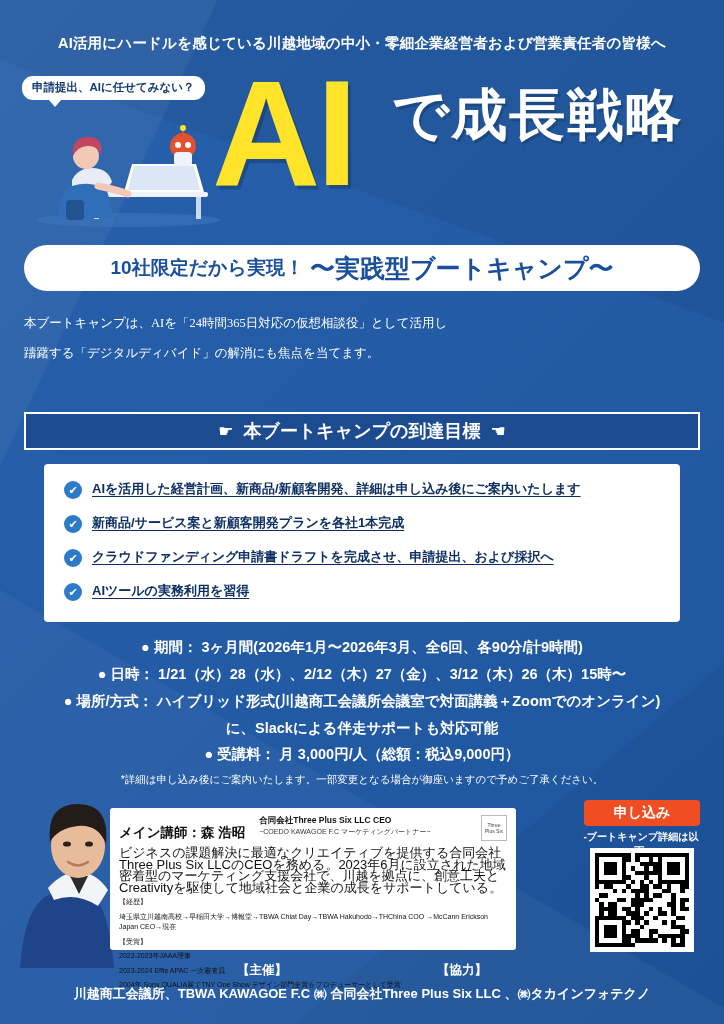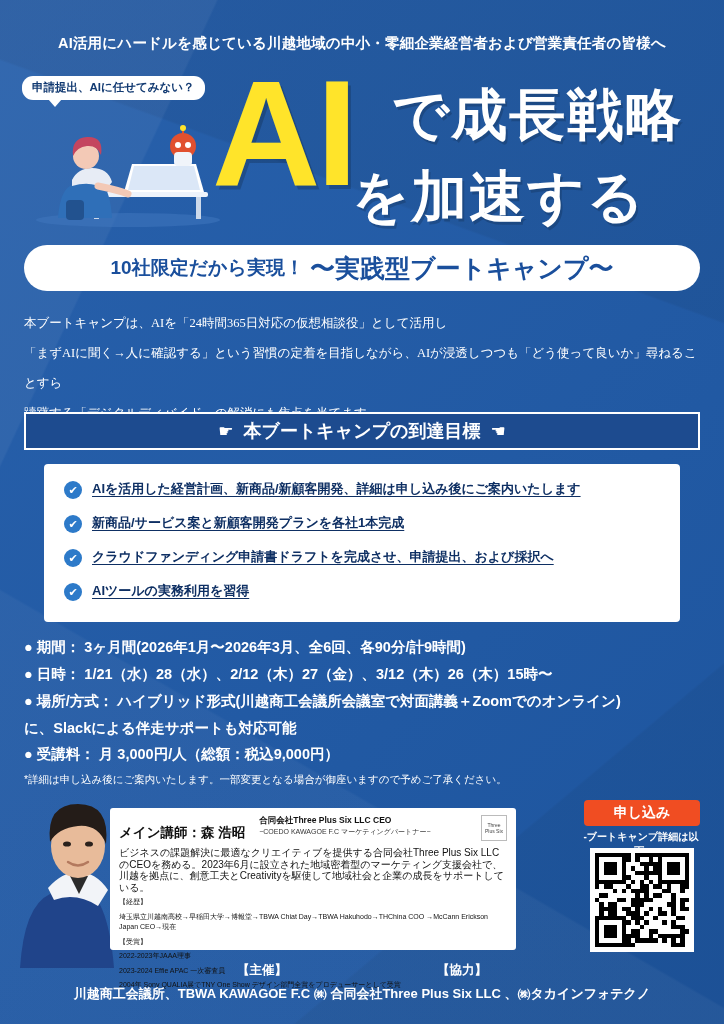--- a/index.html
+++ b/index.html
@@ -109,42 +109,42 @@
     background:#2d7ac9; color:#fff; font-size:11px;
     display:flex; align-items:center; justify-content:center; margin-top:1px;
   }
   .goal .gt {
     color:#0e2f63; font-size:13px; font-weight:bold;
     text-decoration:underline; text-underline-offset:3px;
     line-height:18px;
   }
 
   
-  .details { position:absolute; left:24px; top:634px; width:676px; color:#ffffff; text-align:left; }
+  .details { position:absolute; left:24px; top:634px; width:676px; color:#ffffff; text-align:center; }
   .details .row { font-size:14.5px; font-weight:bold; line-height:27px; }
   .details .sub { font-size:14.5px; font-weight:bold; line-height:26px; }
   .note { font-size:10.5px; font-weight:normal; line-height:22px; }
 
   
   .portrait {
     position:absolute; left:18px; top:760px; width:118px; height:208px;
     overflow:hidden;
   }
   .card {
     position:absolute; left:110px; top:808px; width:406px; height:142px;
     background:#ffffff; border-radius:3px; padding:7px 9px;
   }
   .card .hdr { display:flex; align-items:flex-start; }
   .card .name { font-size:13.5px; font-weight:bold; color:#101010; padding-top:9px; }
   .card .co { flex:1; text-align:left; padding-left:14px; }
   .card .co .l1 { font-size:8.5px; font-weight:bold; color:#111; }
   .card .co .l2 { font-size:7px; color:#333; }
   .card .logo { width:26px; height:26px; border:1px solid #bbb; font-size:5px; color:#444;
                 display:flex; align-items:center; justify-content:center; text-align:center; }
-  .card .bio { font-size:10px; color:#111; line-height:11.5px; margin-top:5px; }
+  .card .bio { font-size:13px; color:#111; line-height:11.5px; margin-top:5px; }
   .card .sub2 { font-size:7px; color:#111; line-height:10.5px; margin-top:4px; }
 
   
   .apply {
     position:absolute; right:24px; top:800px; width:116px; height:26px;
     background:#f04d22; color:#ffffff; border-radius:4px;
     font-size:14px; font-weight:bold;
     display:flex; align-items:center; justify-content:center;
   }
   .applycap {
@@ -194,30 +194,28 @@
       <path d="M44 72 q6 -12 20 -12 q16 0 20 14 l-6 8 q-14 -10 -34 -4 z" fill="#e7ecf5"></path>
       <circle cx="58" cy="48" r="13" fill="#f3c9b6"></circle>
       <path d="M45 48 q-2 -18 14 -19 q17 -1 14 18 q-4 -10 -14 -9 q-10 1 -14 10z" fill="#c4455f"></path>
       <rect x="38" y="92" width="18" height="20" rx="4" fill="#22528f"></rect>
       <path d="M70 78 q20 4 30 8" stroke="#f3c9b6" stroke-width="7" fill="none" stroke-linecap="round"></path>
     </svg>
   </div>
 
   <div class="bigAI">AI</div>
   <div class="t1">で成長戦略</div>
-  <div class="t2">を加速する</div>
 
   <div class="band">
     <span class="b1">10社限定だから実現！</span>
     <span class="b2">〜実践型ブートキャンプ〜</span>
   </div>
 
   <div class="para">
     <p>本ブートキャンプは、AIを「24時間365日対応の仮想相談役」として活用し</p>
-    <p>「まずAIに聞く→人に確認する」という習慣の定着を目指しながら、AIが浸透しつつも「どう使って良いか」尋ねることすら</p>
     <p>躊躇する「デジタルディバイド」の解消にも焦点を当てます。</p>
   </div>
 
   <div class="sec">
     <span class="hand">☛</span>
     <span class="txt">本ブートキャンプの到達目標</span>
     <span class="hand">☚</span>
   </div>
 
   <div class="goals">

